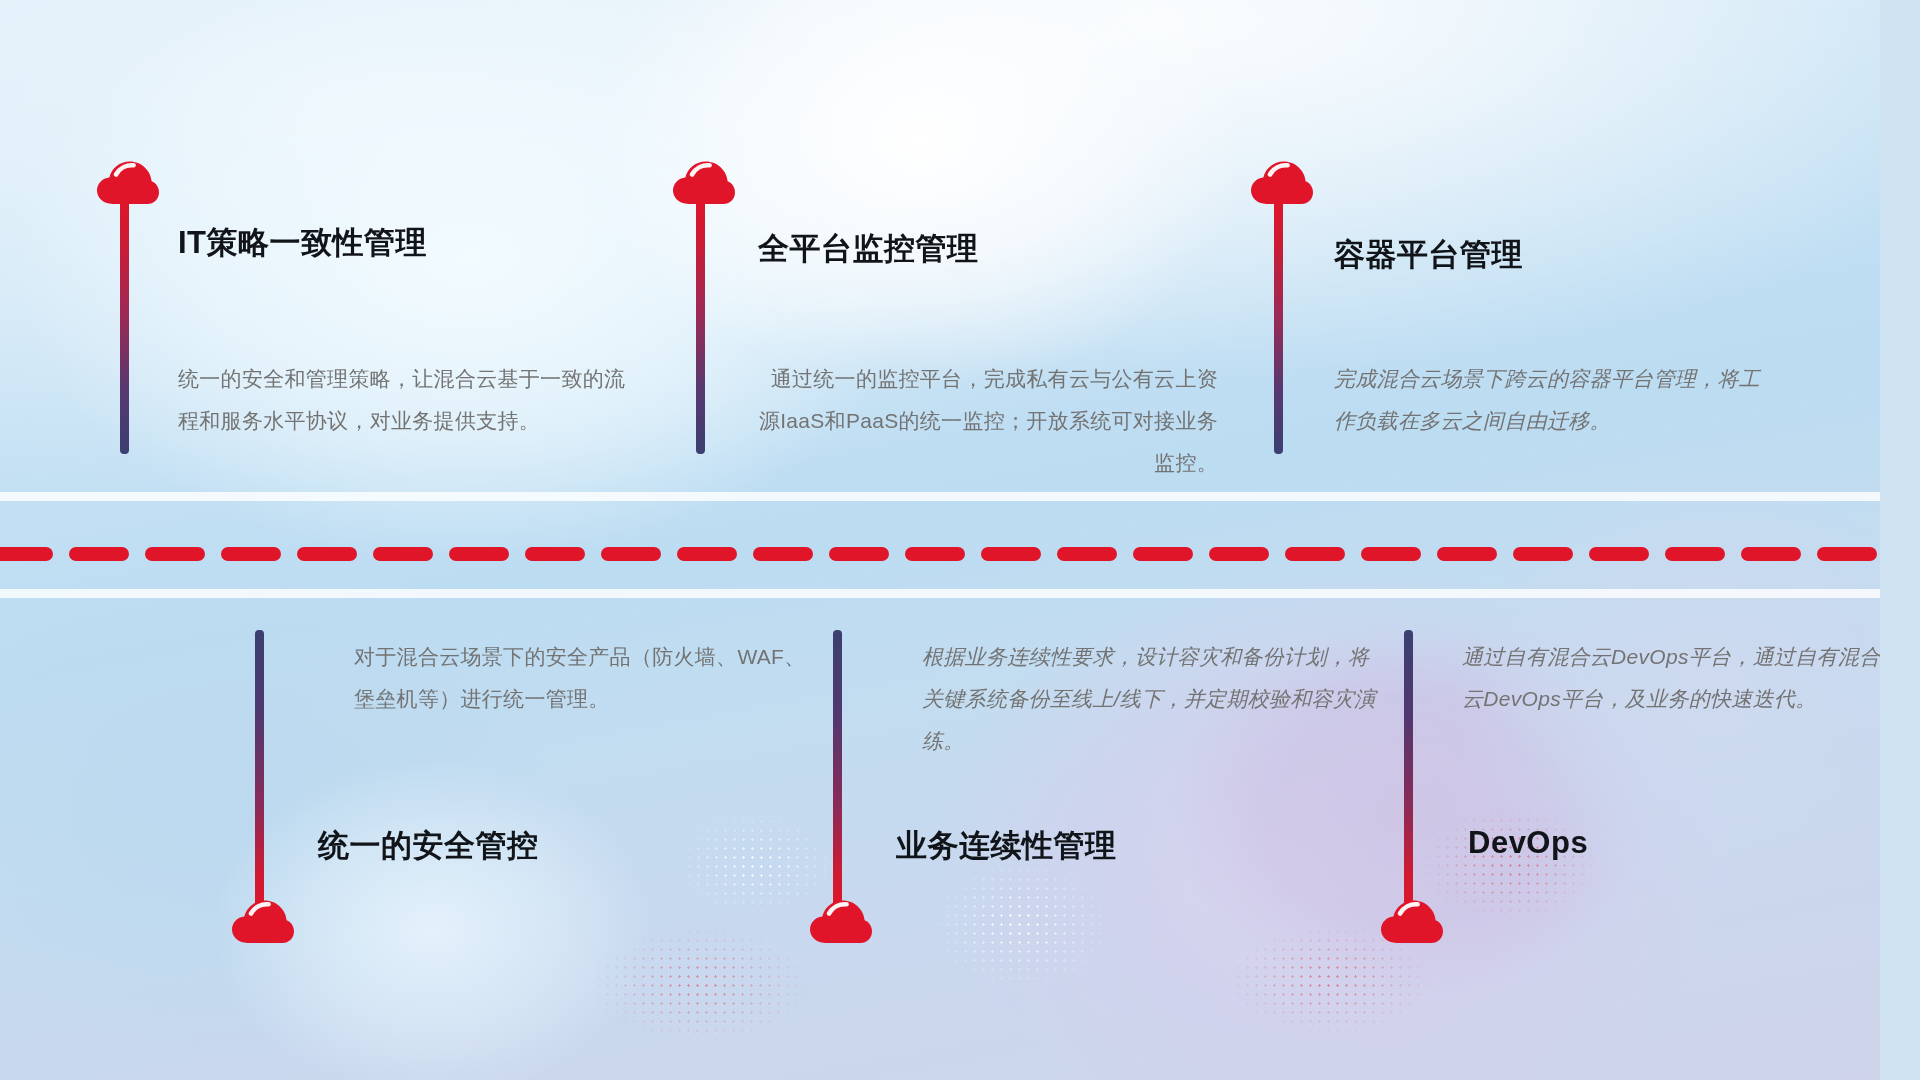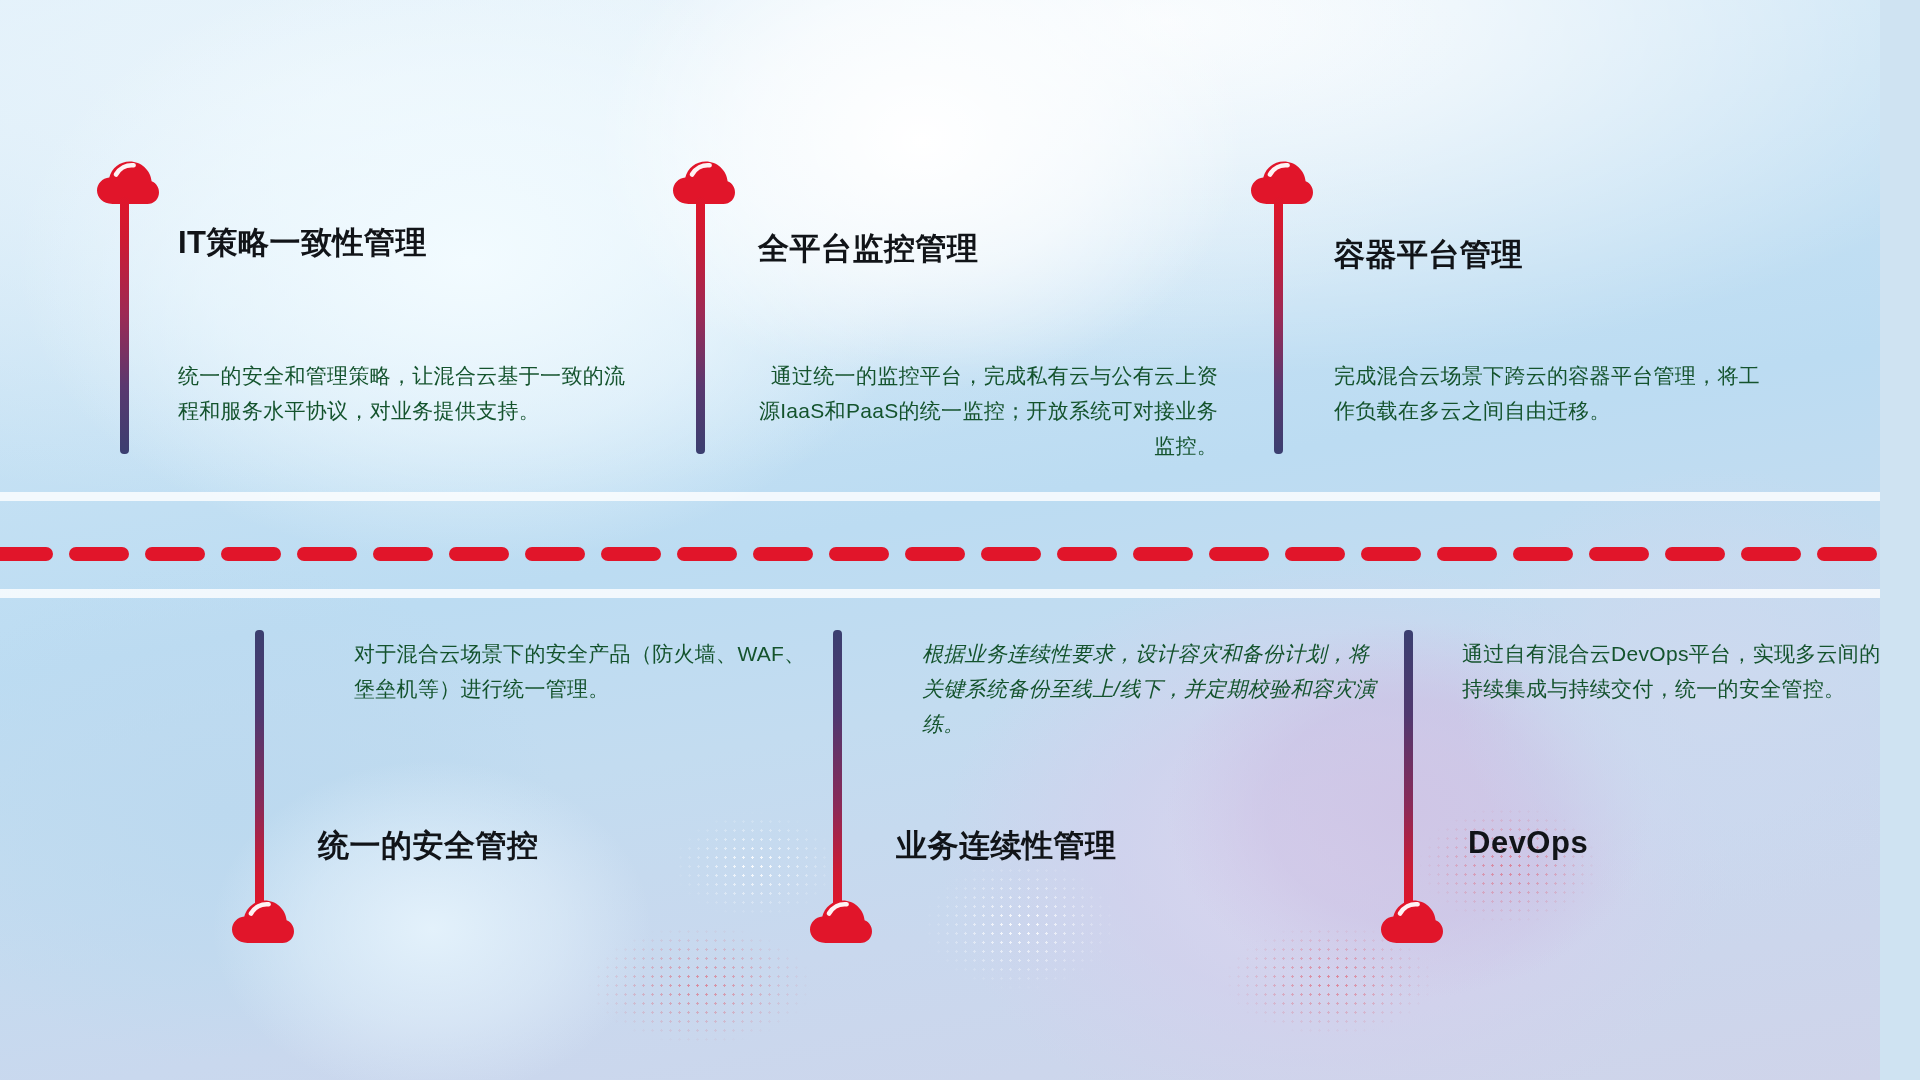--- a/index.html
+++ b/index.html
@@ -63,23 +63,23 @@
   
   .item{position:absolute;}
   .stem{position:absolute;width:9px;border-radius:4px;}
   .stem.up{background:linear-gradient(180deg,#e1152a 0%,#cf1a32 16%,#9c2a55 46%,#59386f 74%,#3b3f70 100%);}
   .stem.down{background:linear-gradient(180deg,#3b3f70 0%,#50386f 30%,#8a2a58 62%,#cf1a32 86%,#e1152a 100%);}
 
   .cloud{position:absolute;width:64px;height:48px;}
 
   .title{position:absolute;white-space:nowrap;color:#111418;
     font-size:31px;font-weight:700;letter-spacing:0.5px;}
-  .body{position:absolute;color:#14532d;font-size:21px;line-height:35px;
+  .body{position:absolute;color:#737373;font-size:21px;line-height:42px;
     letter-spacing:0.3px;width:460px;font-weight:400;}
-  .body.narrow{width:430px;}
+  .body.narrow{width:430px;font-style:italic;}
 </style>
 </head>
 <body>
 
 <div id="stage">
 
   <div class="bg-base"></div>
   <div class="bg-glow-a"></div>
   <div class="bg-glow-b"></div>
   <div class="bg-glow-e"></div>
@@ -145,21 +145,21 @@
     <div class="body" style="left:922px;top:636px;font-style:italic;">根据业务连续性要求，设计容灾和备份计划，将关键系统备份至线上/线下，并定期校验和容灾演练。</div>
     <div class="title" style="left:896px;top:825px;">业务连续性管理</div>
     <svg class="cloud" style="left:809px;top:899px;" viewBox="0 0 64 48">
       <path d="M16.5 44 C6.8 44 1 37.6 1 30.6 C1 23.8 6.4 18.2 13.3 17.6 C15.6 8.2 23.9 1.5 33.8 1.5 C45.2 1.5 54.6 10.2 55.6 21.3 C60.3 23.2 63 27.5 63 32.4 C63 38.7 58 44 51.3 44 Z" fill="#e1152a"></path>
       <path d="M20 14.5 C23.6 8.2 30.4 4.6 37.6 5.3" stroke="#ffffff" stroke-width="4.6" stroke-linecap="round" fill="none" opacity="0.95"></path>
     </svg>
   </div>
 
   <div class="item">
     <div class="stem down" style="left:1404px;top:630px;height:283px;"></div>
-    <div class="body narrow" style="left:1462px;top:636px;">通过自有混合云DevOps平台，实现多云间的持续集成与持续交付，统一的安全管控。</div>
+    <div class="body narrow" style="left:1462px;top:636px;">通过自有混合云DevOps平台，通过自有混合云DevOps平台，及业务的快速迭代。</div>
     <div class="title" style="left:1468px;top:825px;text-align:right;">DevOps</div>
     <svg class="cloud" style="left:1380px;top:899px;" viewBox="0 0 64 48">
       <path d="M16.5 44 C6.8 44 1 37.6 1 30.6 C1 23.8 6.4 18.2 13.3 17.6 C15.6 8.2 23.9 1.5 33.8 1.5 C45.2 1.5 54.6 10.2 55.6 21.3 C60.3 23.2 63 27.5 63 32.4 C63 38.7 58 44 51.3 44 Z" fill="#e1152a"></path>
       <path d="M20 14.5 C23.6 8.2 30.4 4.6 37.6 5.3" stroke="#ffffff" stroke-width="4.6" stroke-linecap="round" fill="none" opacity="0.95"></path>
     </svg>
   </div>
 
 </div>
 
 </body></html>

